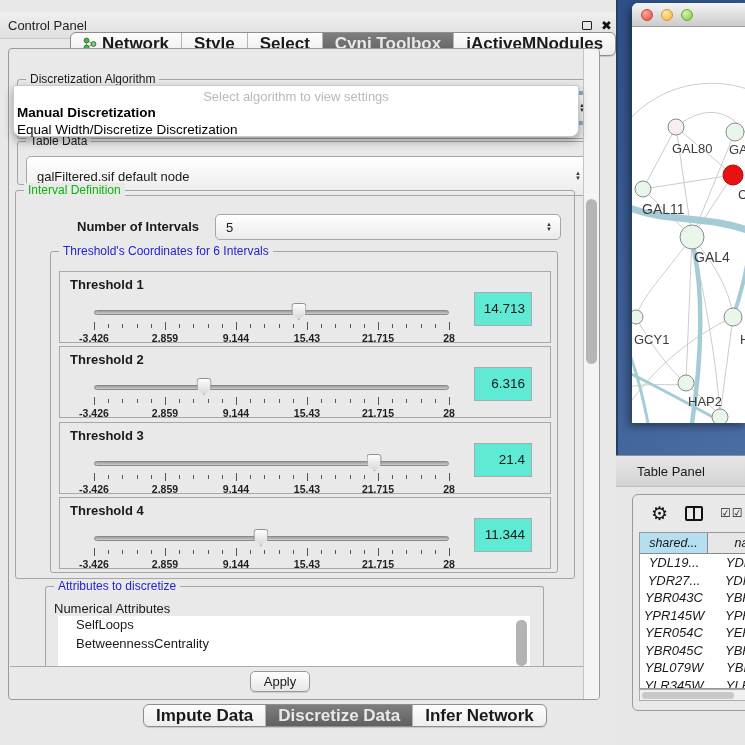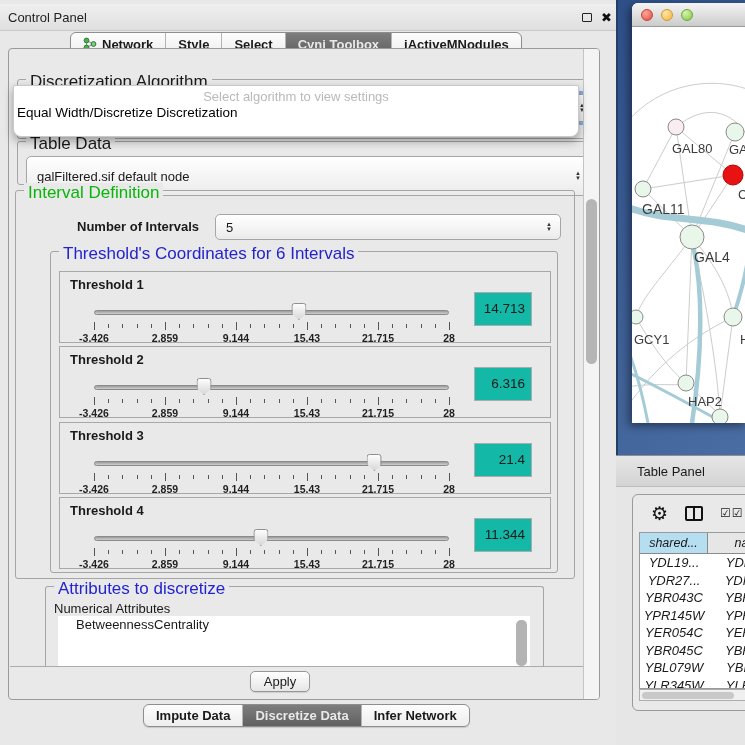--- a/index.html
+++ b/index.html
@@ -2,38 +2,38 @@
 <html><head>
 <meta charset="utf-8">
 <style>
   * { margin:0; padding:0; box-sizing:border-box; }
   html,body { width:745px; height:745px; }
   body { font-family:"Liberation Sans","DejaVu Sans",sans-serif; font-size:13px; color:#1a1a1a; }
   .screen { position:relative; width:745px; height:745px; background:#e8e8e8; overflow:hidden; }
   .abs { position:absolute; }
 
   
-  .titlebar { left:0; top:4px; width:620px; height:27px; background:linear-gradient(#efefef,#dfdfdf);
+  .titlebar { left:0; top:12px; width:620px; height:27px; background:linear-gradient(#efefef,#dfdfdf);
               border-bottom:1px solid #c9c9c9; display:flex; align-items:center; padding:0 8px;justify-content:flex-end; }
   .titlebar .title { flex:1; font-size:13px; color:#222; }
   .float-glyph { width:10px; height:9px; border:1.5px solid #222; border-radius:1px; display:inline-block; margin-right:9px; }
   .close-glyph { font-size:13px; font-weight:bold; color:#111; line-height:1; }
 
   .seg { display:flex; height:24px; border:1px solid #8e8e8e; border-radius:6px; overflow:hidden;
          background:linear-gradient(#fdfdfd,#ededed); box-shadow:0 1px 1px rgba(0,0,0,.15); }
-  .seg .tab { display:flex; align-items:center; gap:5px; padding:0 12px; font-size:13px; font-weight:bold;
+  .seg .tab { display:flex; align-items:center; gap:5px; padding:0 12px; font-size:17px; font-weight:bold;
               color:#1a1a1a; border-right:1px solid #b5b5b5; cursor:default; white-space:nowrap; }
   .seg .tab:last-child { border-right:none; }
   .seg .tab.active { background:linear-gradient(#7e7e7e,#606060); color:#e9e9e9; }
 
   .content-panel { left:8px; top:48px; width:592px; height:652px; background:#e9e9e9;
                    border:1px solid #9a9a9a; border-radius:4px; }
 
   .groupbox { position:absolute; border:1px solid #a5a5a5; border-radius:3px; }
-  .legend { position:absolute; top:-8px; left:8px; background:#e9e9e9; padding:0 4px; font-size:17px; white-space:nowrap; }
+  .legend { position:absolute; top:-8px; left:8px; background:#e9e9e9; padding:0 4px; font-size:12px; white-space:nowrap; }
   .legend.green { color:#09b509; }
   .legend.blue  { color:#2323cf; }
 
   .combo { position:absolute; background:linear-gradient(#ffffff,#ebebeb); border:1px solid #a6a6a6;
            border-radius:5px; display:flex; align-items:center; padding:0 10px; font-size:13px; }
   .spinner { position:absolute; right:8px; top:50%; transform:translateY(-50%); display:flex; flex-direction:column;
              line-height:5px; font-size:6px; color:#333; }
   .focus-ring { box-shadow:0 0 0 3px rgba(96,155,232,.75); }
 
   .popup { position:absolute; background:#ffffff; border:1px solid #c9c9c9; border-radius:2px 2px 8px 8px;
@@ -51,21 +51,21 @@
   .slider-thumb { position:absolute; top:-1px; width:15px; height:17px; transform:translateX(-50%);
                   background:linear-gradient(#fdfdfd,#d8d8d8); border:1px solid #8f8f8f;
                   border-radius:3px 3px 2px 2px;
                   clip-path:polygon(0 0,100% 0,100% 62%,50% 100%,0 62%); z-index:5; }
   .tick-bar { position:absolute; left:0; top:18px; width:100%; height:8px; }
   .tick { position:absolute; top:0; width:1px; background:#555; }
   .tick.minor { height:4px; top:2px; }
   .tick.major { height:8px; }
   .tick-labels { position:absolute; left:0; top:28px; width:100%; height:12px; }
   .tick-labels span { position:absolute; transform:translateX(-50%); font-size:10.5px; font-weight:bold; color:#1f1f1f; white-space:nowrap; }
-  .thr-value { position:absolute; left:414px; top:20px; width:58px; height:34px; background:#14b8a6;
+  .thr-value { position:absolute; left:414px; top:20px; width:58px; height:34px; background:#5eead4;
                border:1px solid #ababab; font-size:13.5px; text-align:right; line-height:32px; padding-right:6px; }
 
   .listbox { position:absolute; background:#fff; overflow:hidden; }
   .listbox .item { font-size:13px; line-height:18.5px; padding-left:18px; white-space:nowrap; }
   .vscroll-thumb { position:absolute; background:#b3b3b3; border-radius:5px; }
 
   .btn { position:absolute; height:21px; border:1px solid #979797; border-radius:5px;
          background:linear-gradient(#ffffff,#e6e6e6); font-size:13px; text-align:center; line-height:19px;
          box-shadow:0 1px 1px rgba(0,0,0,.12); }
 
@@ -156,20 +156,21 @@
       <div class="combo focus-ring" style="left:16px; top:14px; width:560px; height:28px;">
         <span class="spinner">
             <span>▲</span>
             <span>▼</span>
           </span>
       </div>
     </div>
 
     <div class="popup" style="left:4px; top:36px; width:566px; height:52px;">
       <div class="hint">Select algorithm to view settings</div>
+      <div class="opt selected">Manual Discretization</div>
       <div class="opt">Equal Width/Discretize Discretization</div>
     </div>
 
     <div class="groupbox" style="left:8px; top:92px; width:580px; height:44px;">
       <span class="legend">Table Data</span>
       <div class="combo" style="left:8px; top:14px; width:564px; height:40px;">
         <span>galFiltered.sif default node</span>
         <span class="spinner">
             <span>▲</span>
             <span>▼</span>
@@ -372,20 +373,21 @@
           <div class="thr-value">11.344</div>
         </div>
       </div>
     </div>
 
     <div class="groupbox" style="left:36px; top:537px; width:499px; height:82px; border-bottom:none; border-radius:3px 3px 0 0; overflow:visible;">
       <span class="legend blue">Attributes to discretize</span>
       <div style="position:absolute; left:8px; top:8px; font-weight:normal;margin-top:6px;">Numerical Attributes</div>
       <div class="listbox" style="left:12px; top:29px; width:472px; height:52px;">
         <div id="attr-list">
+            <div class="item">SelfLoops</div>
             <div class="item">BetweennessCentrality</div>
           </div>
         <div class="vscroll-thumb" style="right:3px; top:4px; width:11px; height:46px;"></div>
       </div>
     </div>
 
     <div class="bottom-strip">
       <div class="btn" style="left:240px; top:4px; width:60px;">Apply</div>
     </div>
 

